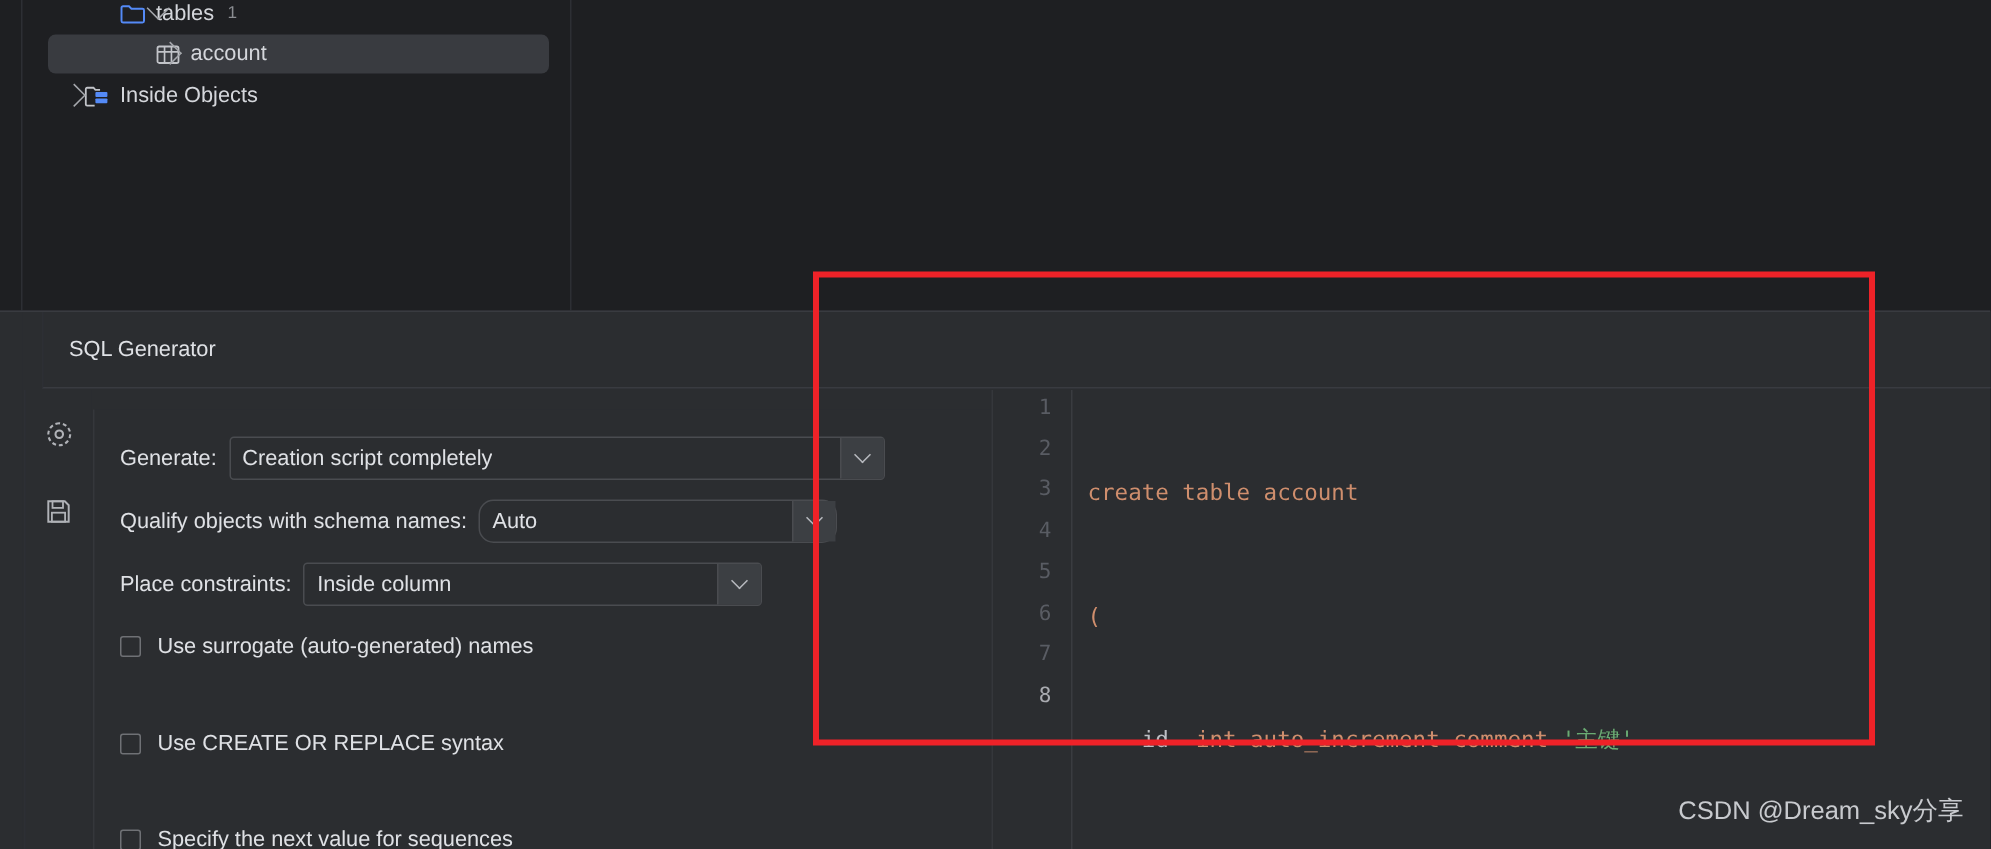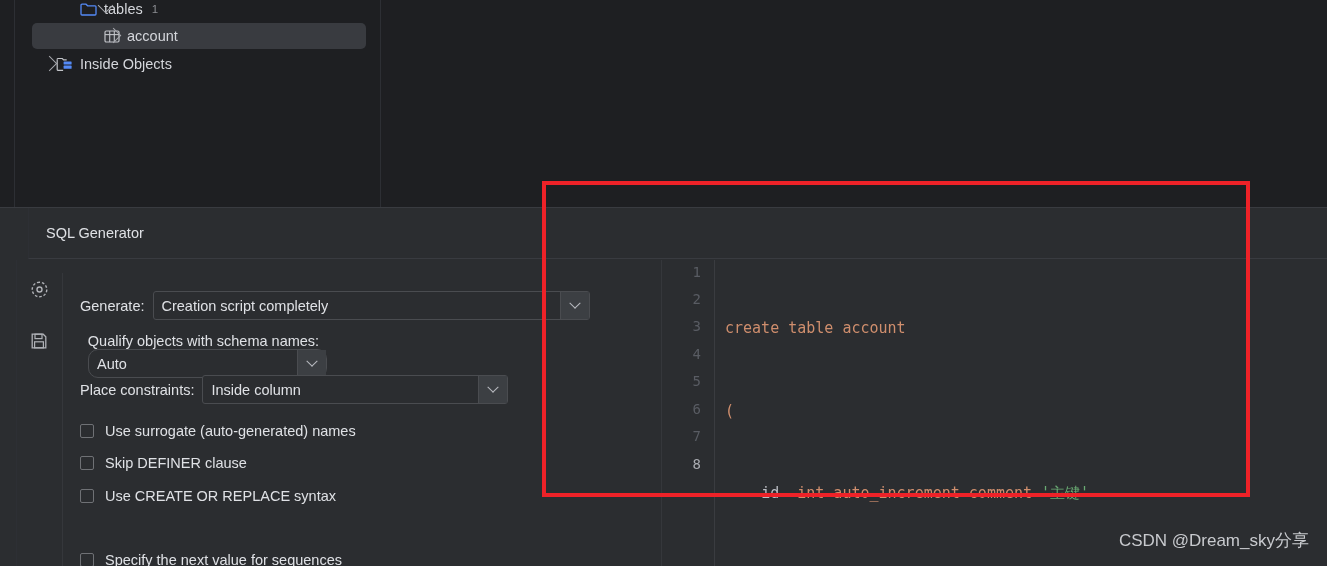--- a/index.html
+++ b/index.html
@@ -182,21 +182,21 @@
   }
   .arrow-glyph {
     width: 8px; height: 8px;
     border-right: 1.5px solid #b8bac0;
     border-bottom: 1.5px solid #b8bac0;
     transform: rotate(45deg) translate(-2px,-2px);
   }
 
   #row-generate { top: 18px; }
   #row-generate .select-box { width: 437px; margin-left: 8px; }
-  #row-qualify { top: 60px; flex-direction: column; }
+  #row-qualify { top: 60px; }
   #row-qualify .select-box { width: 239px; margin-left: 8px; border-radius: 10px; }
   #row-place { top: 102px; }
   #row-place .select-box { width: 306px; margin-left: 8px; }
 
   .check-row {
     position: absolute;
     left: 17px;
     display: flex;
     align-items: center;
     height: 20px;
@@ -387,24 +387,20 @@
           <span class="select-arrow">
               <span class="arrow-glyph"></span>
             </span>
         </div>
       </div>
 
       <div class="check-row" style="top:148px">
         <span class="checkbox"></span>
         <span class="check-label">Use surrogate (auto-generated) names</span>
       </div>
-      <div class="check-row" style="top:180px">
-        <span class="checkbox"></span>
-        <span class="check-label">Skip DEFINER clause</span>
-      </div>
       <div class="check-row" style="top:213px">
         <span class="checkbox"></span>
         <span class="check-label">Use CREATE OR REPLACE syntax</span>
       </div>
       <div class="check-row" style="top:277px">
         <span class="checkbox"></span>
         <span class="check-label">Specify the next value for sequences</span>
       </div>
 
     </div>

